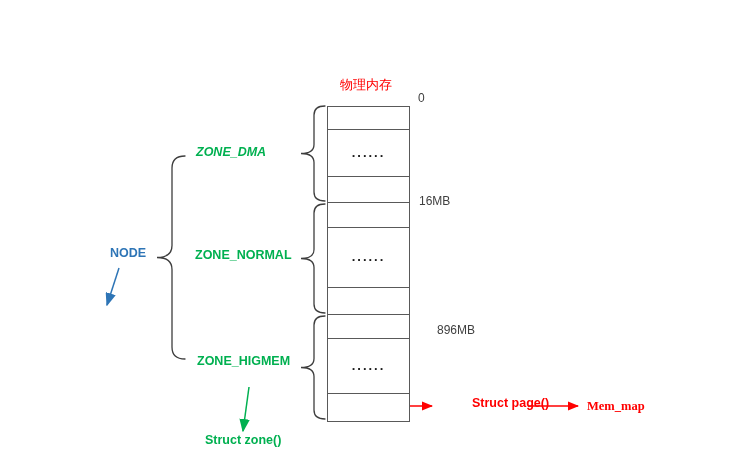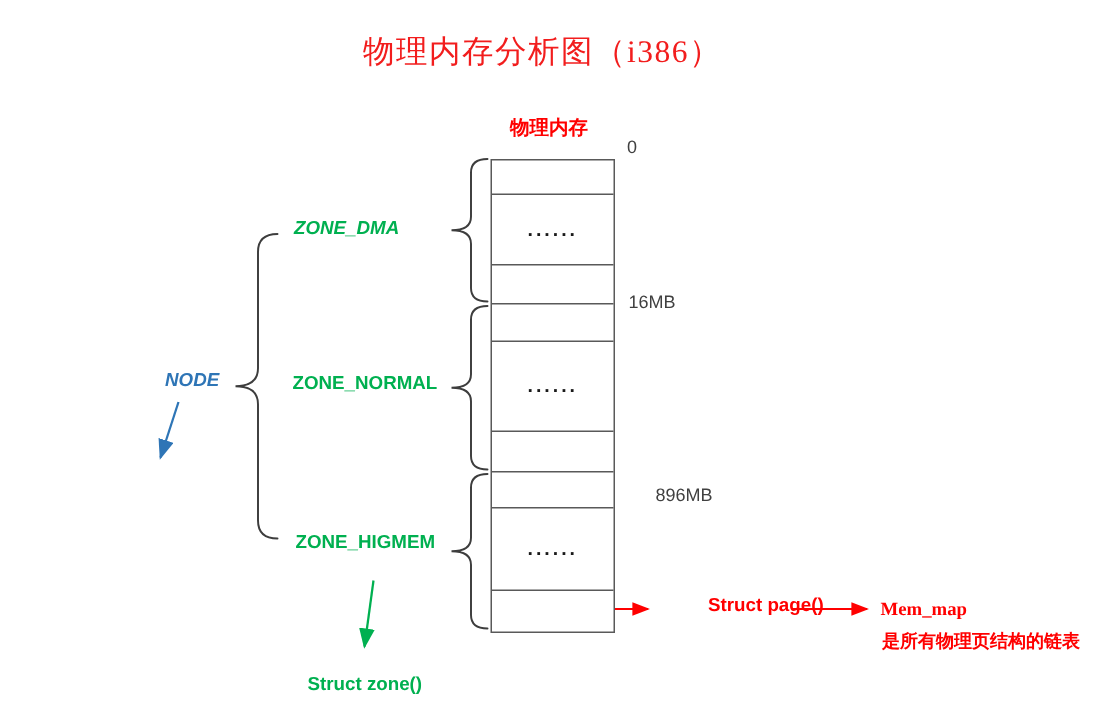--- a/index.html
+++ b/index.html
@@ -35,29 +35,29 @@
     white-space: nowrap;
   }
   .lbl {
     position: absolute;
     font-size: 12.5px;
     font-weight: 600;
     white-space: nowrap;
     line-height: 1.1;
   }
   .green { color: #00B050; }
-  .blue  { color: #2E75B6; font-style: italic; }
+  .blue  { color: #2E75B6; }
   .red   { color: #FF0000; }
   .gray  { color: #404040; font-weight: 400; font-size: 12px; }
   .mem-label {
     position: absolute;
     left: 340px;
     top: 76px;
     font-size: 13px;
-    font-weight: 700;
+    font-weight: 400;
     color: #FF0000;
     white-space: nowrap;
   }
   .note {
     position: absolute;
     left: 588px;
     top: 419px;
     font-size: 12px;
     font-weight: 600;
     color: #FF0000;
@@ -94,21 +94,21 @@
     transform: translateY(-1px);
   }
   .marker-0   { left: 418px; top: 92px;  }
   .marker-16  { left: 419px; top: 195px; }
   .marker-896 { left: 417px; top: 324px; margin-left: 20px; }
   .zone-dma    { left: 196px; top: 146px; font-style: italic; }
   .zone-normal { left: 195px; top: 249px; }
   .zone-higmem { left: 197px; top: 355px; text-align: center; }
   .node-lbl        { left: 110px; top: 247px; }
   .pglist-lbl      { left: 38px;  top: 316px; }
-  .zone-struct-lbl { left: 205px; top: 434px; margin-top: 16px; }
+  .zone-struct-lbl { left: 205px; top: 434px; }
   .page-struct-lbl { left: 444px; top: 397px; margin-left: 28px; }
   .memmap-lbl      { left: 587px; top: 400px; font-family: Liberation Serif, serif; }
 </style>
 </head>
 <body>
 
 <div class="canvas">
 
   <svg class="overlay-svg" viewBox="0 0 741 470">
     <defs>
@@ -130,21 +130,20 @@
     <path d="M325,316 Q314,316 314,325 L314,358.5 Q314,367.5 301,367.5 Q314,367.5 314,376.5 L314,410 Q314,419 325,419" fill="none" stroke="#3d3d3d" stroke-width="1.3" stroke-linecap="round"></path>
 
     <path d="M185,156 Q172,156 172,168 L172,245.5 Q172,257.5 157,257.5 Q172,257.5 172,269.5 L172,347 Q172,359 185,359" fill="none" stroke="#3d3d3d" stroke-width="1.3" stroke-linecap="round"></path>
 
     <line x1="119" y1="268" x2="107" y2="305" stroke="#2E75B6" stroke-width="1.5" marker-end="url(#arr-blue)"></line>
     <line x1="249" y1="387" x2="243" y2="431" stroke="#00B050" stroke-width="1.5" marker-end="url(#arr-green)"></line>
     <line x1="398" y1="406" x2="432" y2="406" stroke="#FF0000" stroke-width="1.3" marker-end="url(#arr-red)"></line>
     <line x1="528" y1="406" x2="578" y2="406" stroke="#FF0000" stroke-width="1.3" marker-end="url(#arr-red)"></line>
   </svg>
 
-  <div class="title">物理内存分析图（i386）</div>
 
   <div class="mem-label">物理内存</div>
 
   <div class="mem-column">
     <div class="cell h23"></div>
     <div class="cell h47">
       <span class="dots">......</span>
     </div>
     <div class="cell h26"></div>
     <div class="cell h25"></div>
@@ -166,15 +165,14 @@
   <div class="lbl green zone-dma">ZONE_DMA</div>
   <div class="lbl green zone-normal">ZONE_NORMAL</div>
   <div class="lbl green zone-higmem">ZONE_HIGMEM</div>
 
   <div class="lbl blue node-lbl">NODE</div>
 
   <div class="lbl green zone-struct-lbl">Struct zone()</div>
 
   <div class="lbl red page-struct-lbl">Struct page()</div>
   <div class="lbl red memmap-lbl">Mem_map</div>
-  <div class="note">是所有物理页结构的链表</div>
 
 </div>
 
 </body></html>

